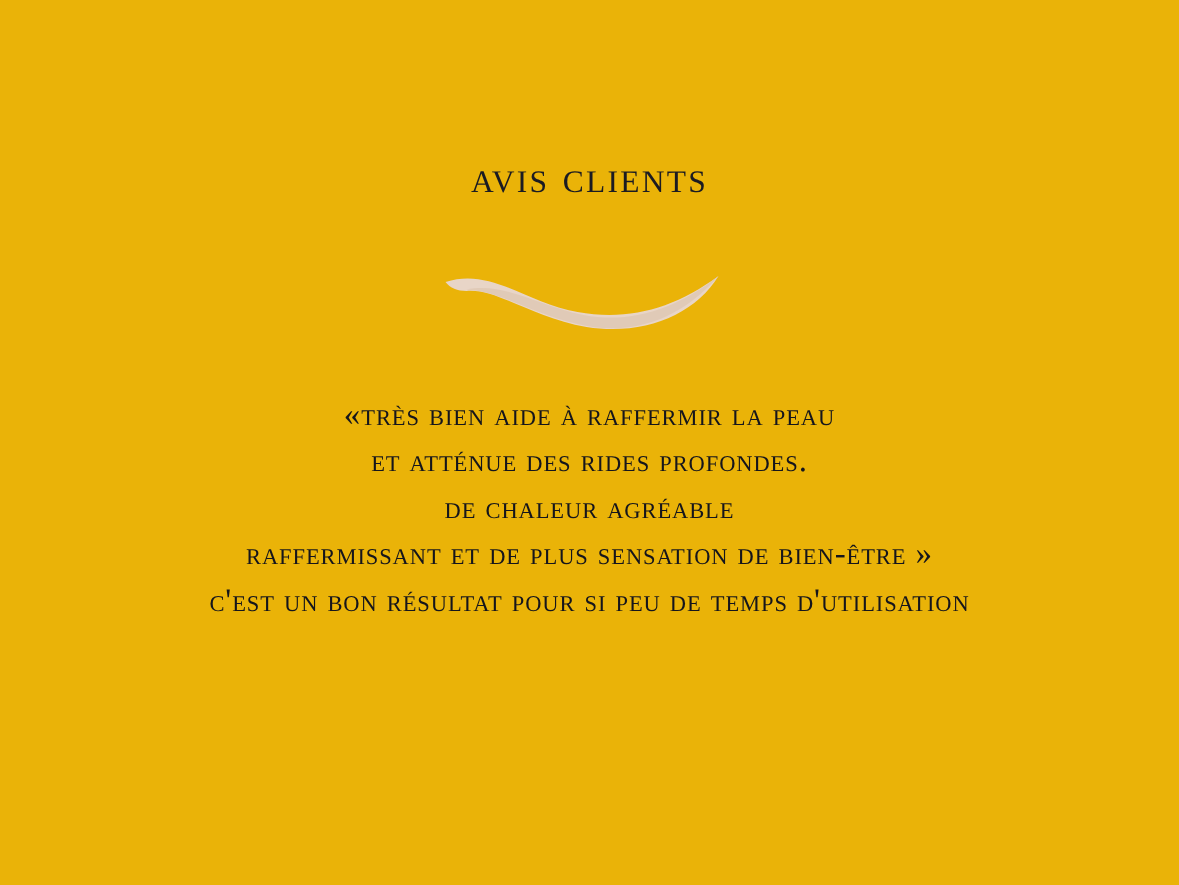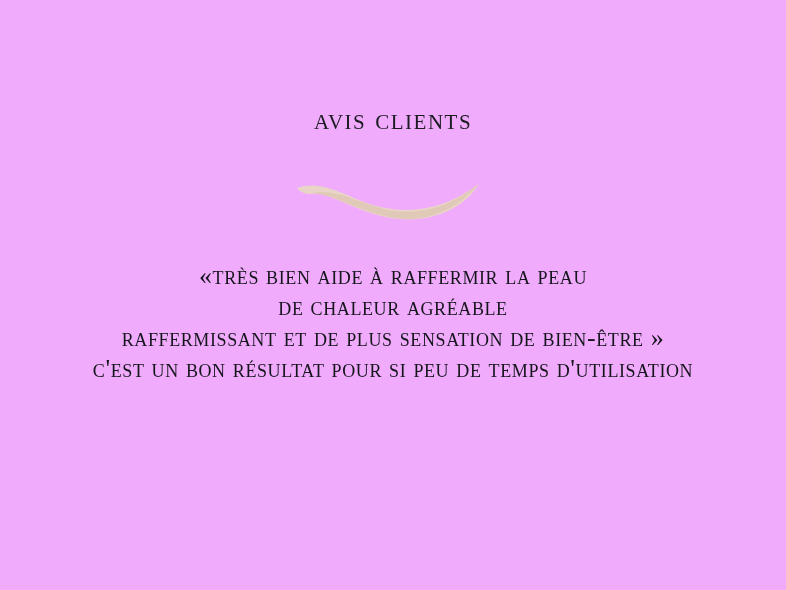--- a/index.html
+++ b/index.html
@@ -10,21 +10,21 @@
     width: 786px;
     height: 590px;
     background: #f9eee8;
     font-family: "Liberation Sans", sans-serif;
     overflow: hidden;
   }
   .page {
     position: relative;
     width: 786px;
     height: 590px;
-    background: #f0abfc;
+    background: #eab308;
     display: flex;
     flex-direction: column;
     align-items: center;
   }
   .title {
     margin-top: 104px;
     font-family: "Liberation Serif", serif;
     font-size: 30px;
     letter-spacing: 1.5px;
     color: #1b1b22;
@@ -37,21 +37,21 @@
     margin-top: 22px;
     width: 200px;
     height: 46px;
     display: block;
   }
   .quote {
     margin-top: 38px;
     width: 760px;
     text-align: center;
     font-family: "Liberation Serif", serif;
-    font-size: 26px;
+    font-size: 22px;
     line-height: 31px;
     color: #15151c;
     font-variant: small-caps;
     text-transform: lowercase;
     letter-spacing: 0.6px;
   }
   .quote .line {
     display: block;
     white-space: nowrap;
   }
@@ -63,18 +63,19 @@
 
   <h1 class="title">Avis clients</h1>
 
   <svg class="divider" viewBox="0 0 200 46" aria-hidden="true">
     <path d="M4 12 C 34 2, 58 26, 92 32 C 126 38, 156 30, 186 8 C 170 34, 136 48, 98 42 C 62 36, 38 16, 18 18 C 12 18, 7 16, 4 12 Z" fill="#e8d5c7"></path>
     <path d="M18 17 C 44 12, 66 28, 96 34 C 128 40, 158 30, 186 8 C 158 40, 124 48, 92 40 C 62 33, 40 18, 18 17 Z" fill="#ddc5b2" opacity="0.75"></path>
   </svg>
 
   <div class="quote">
     <span class="line">«Très bien aide à raffermir la peau</span>
+    <span class="line">et atténue des rides profondes.</span>
     <span class="line">de chaleur agréable</span>
     <span class="line">Raffermissant et de plus sensation de bien-être »</span>
     <span class="line">C'est un bon résultat pour si peu de temps d'utilisation</span>
   </div>
 
 </div>
 
 </body></html>

